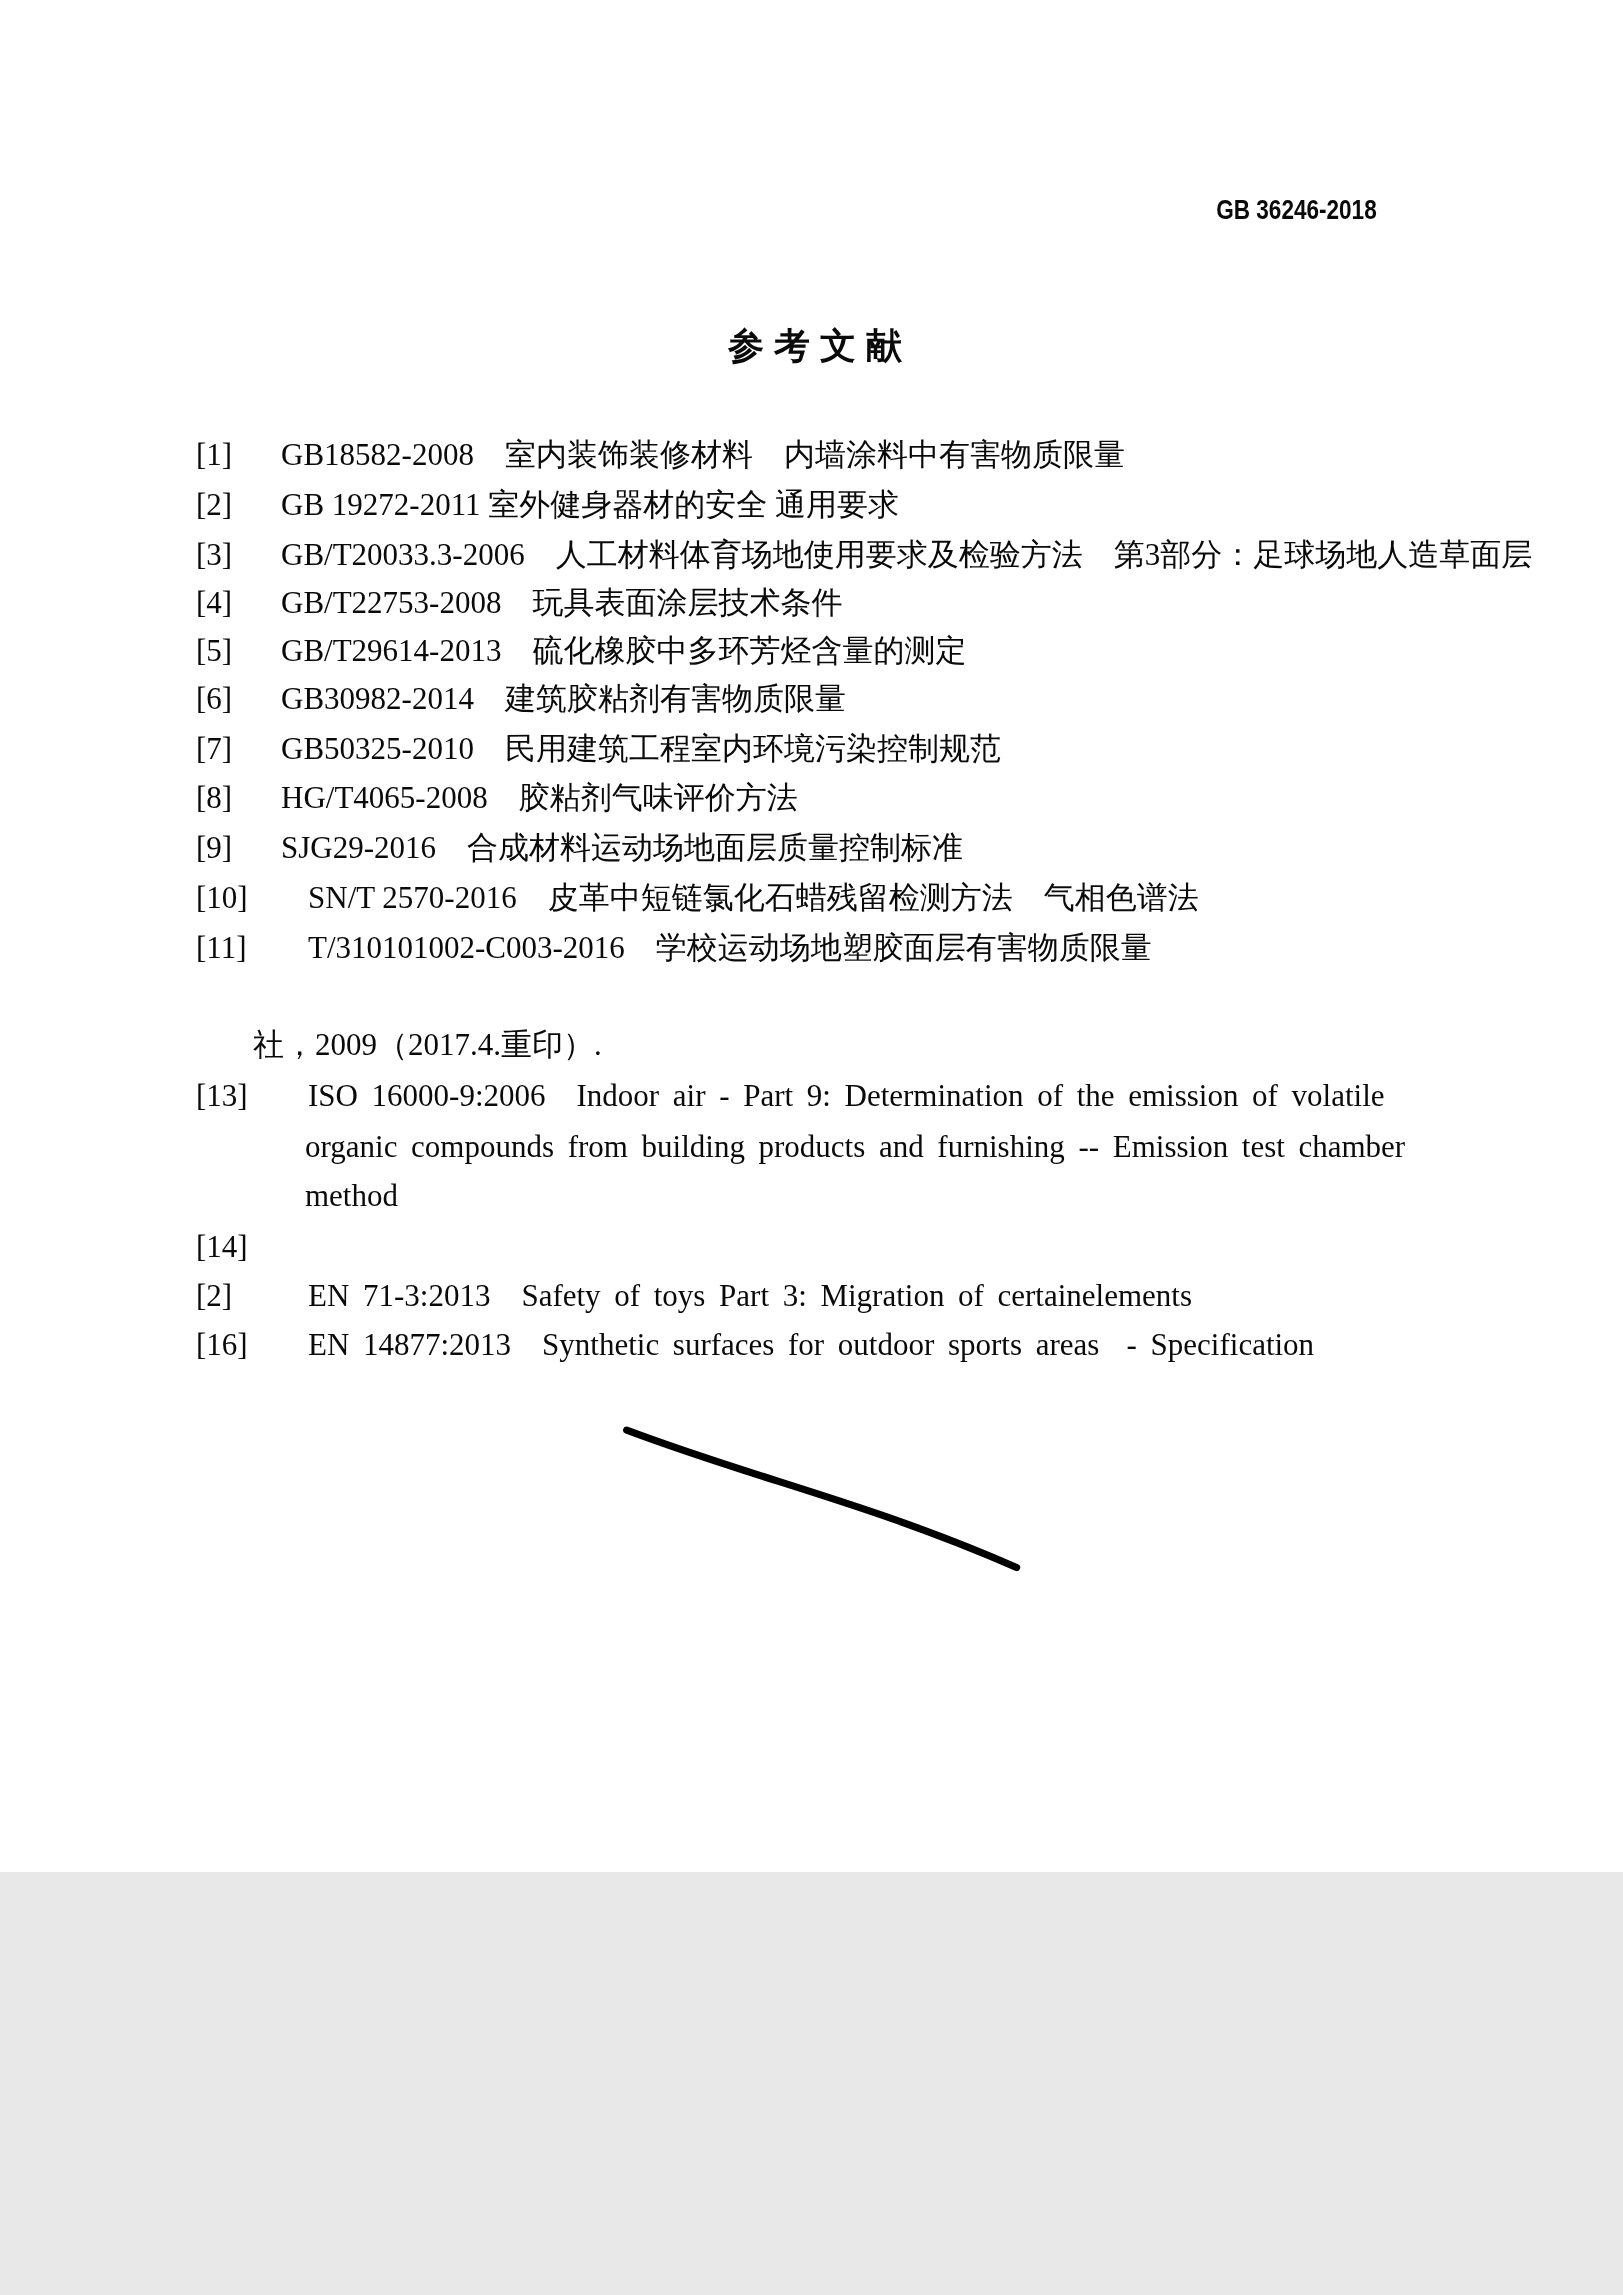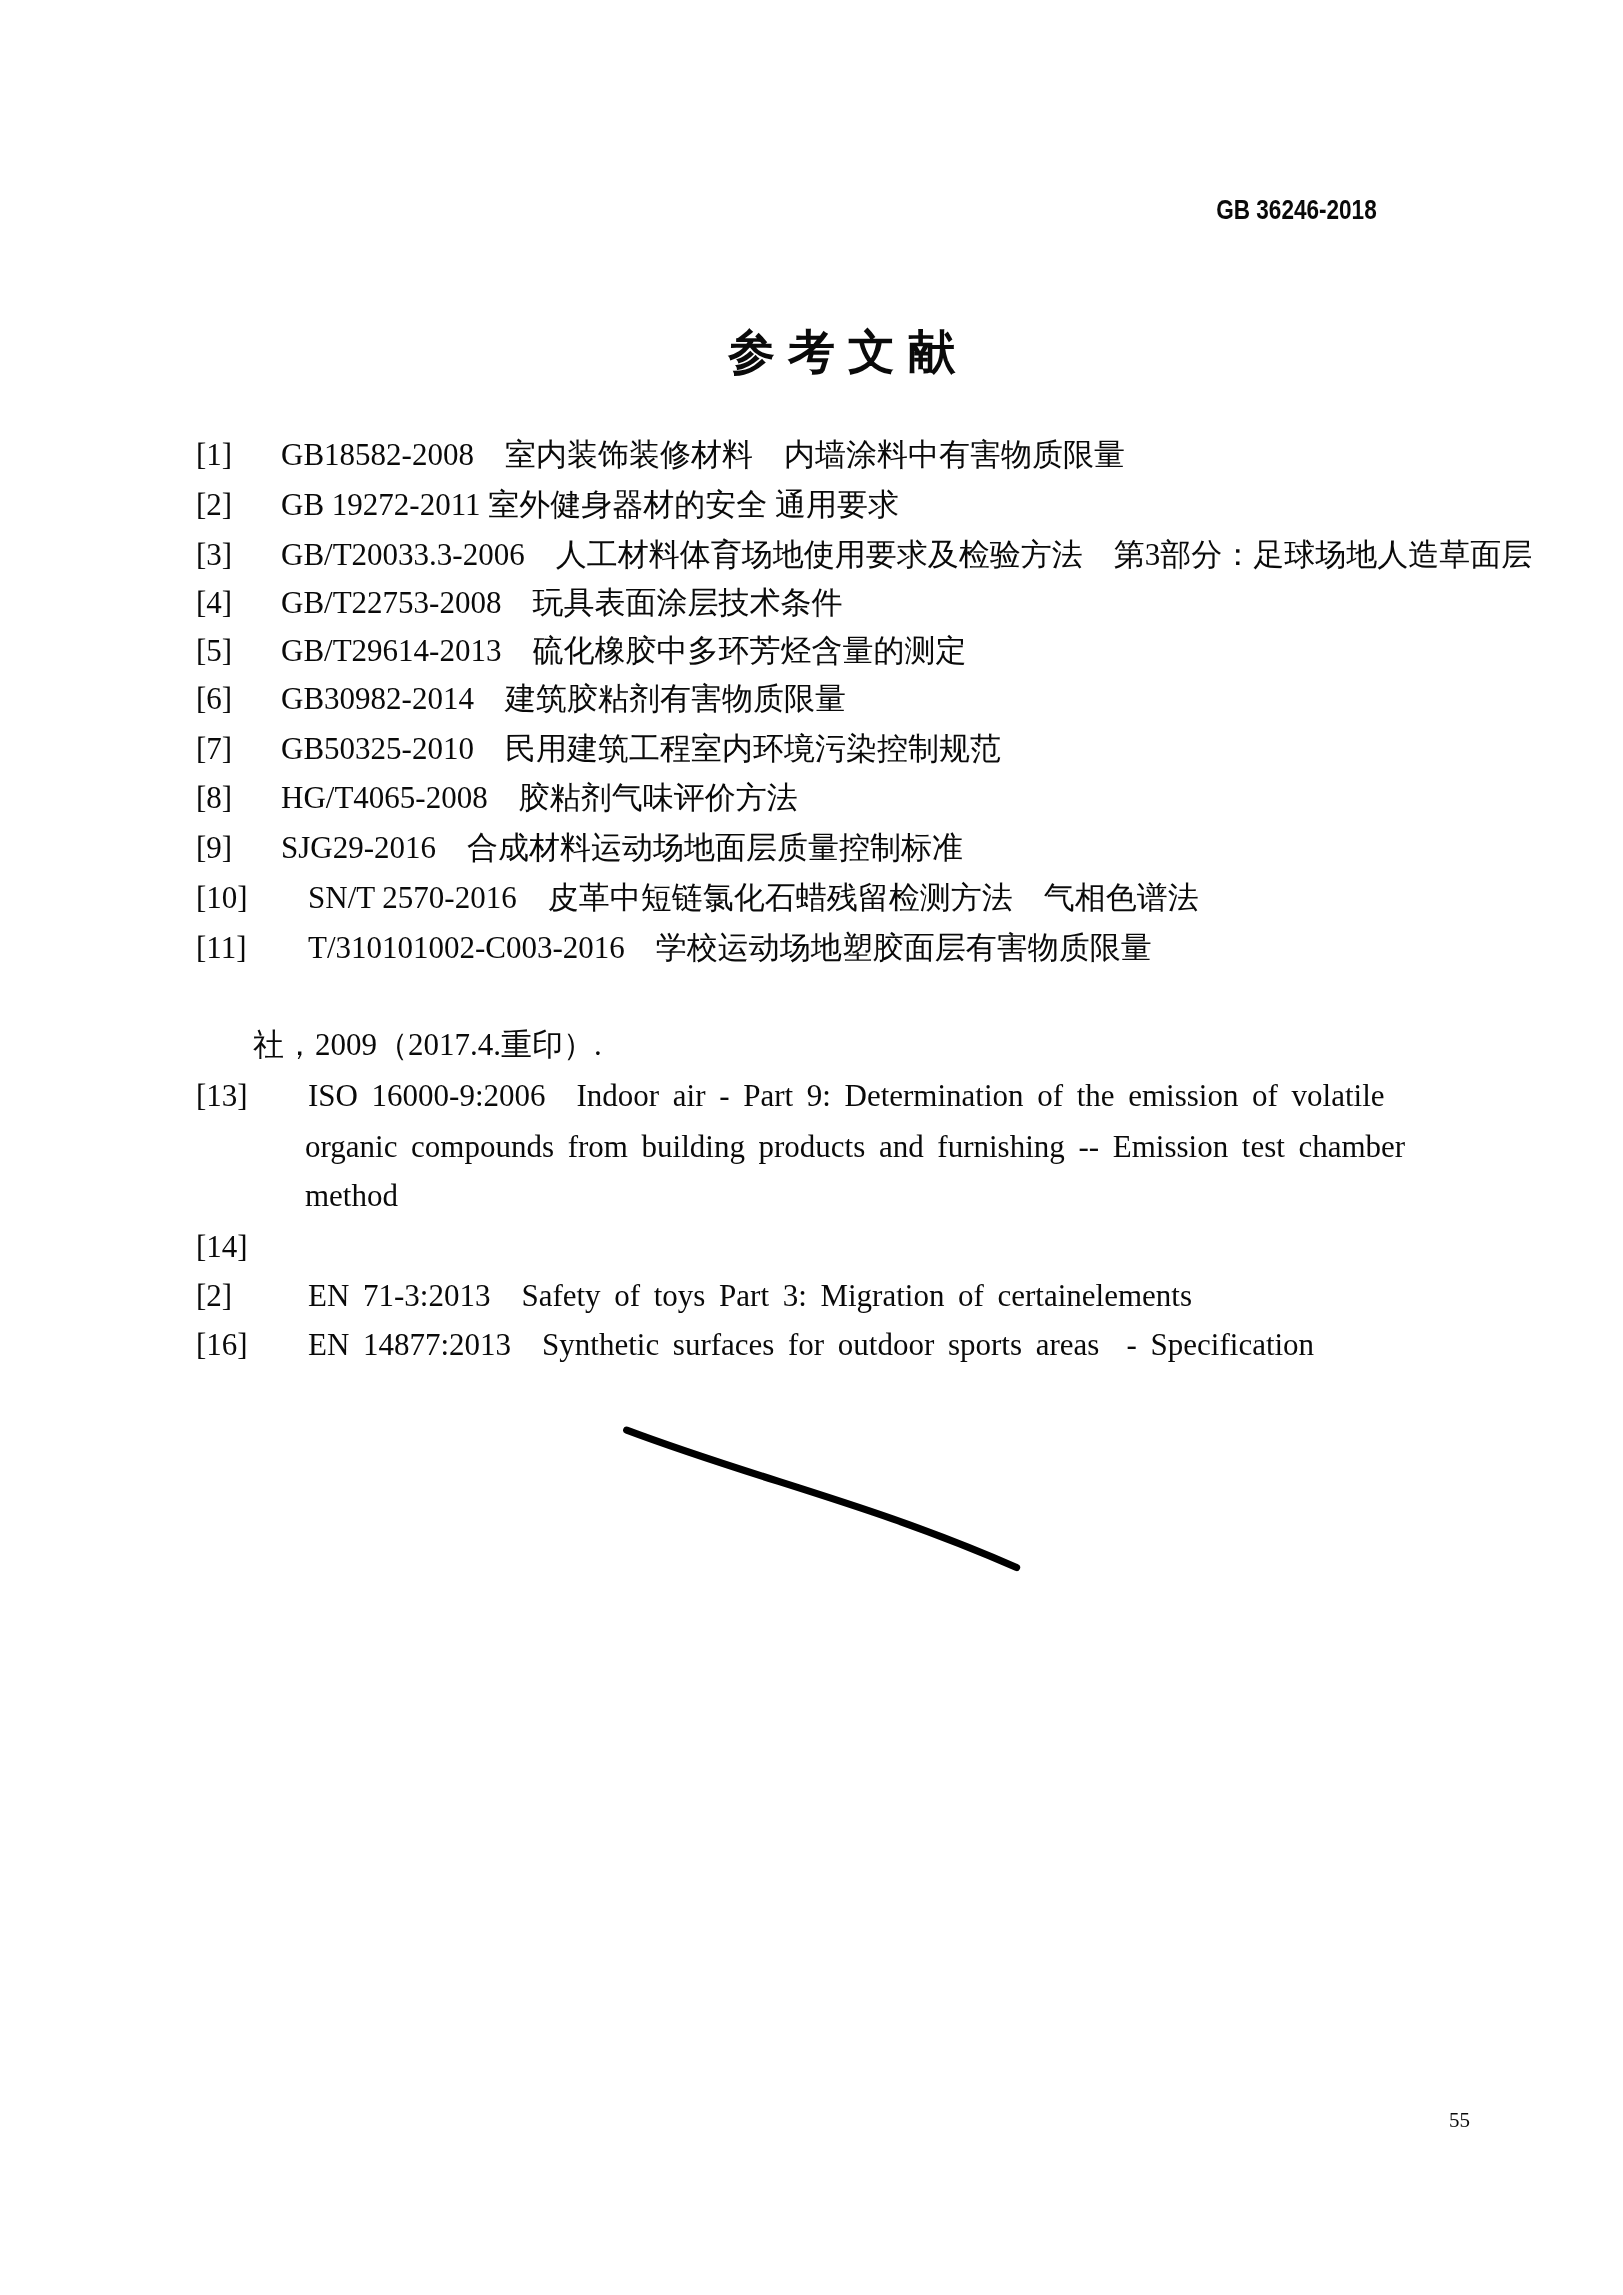--- a/index.html
+++ b/index.html
@@ -1,19 +1,19 @@
 <!DOCTYPE html>
 <html style="font-size:10.5px"><head>
 <meta charset="utf-8">
 <style>
   html, body { margin: 0; padding: 0; background: #e8e8e8; }
   .page {
     position: relative;
     width: 1623px;
-    height: 2295px;
+    height: 1872px;
     background: #ffffff;
     color: #0a0a0a;
     font-family: "Liberation Serif", "DejaVu Serif", serif;
     overflow: hidden;
   }
   .doc-header {
     position: absolute;
     top: 196px;
     right: 246px;
     font-family: "Liberation Sans", "DejaVu Sans", sans-serif;
@@ -24,21 +24,21 @@
     transform: scaleX(0.82);
     transform-origin: right center;
     white-space: pre;
   }
   .section-title {
     position: absolute;
     top: 328px;
     left: 728px;
     font-family: "Liberation Sans", "DejaVu Sans", sans-serif;
     font-weight: 600;
-    font-size: 47px;
+    font-size: 36px;
     line-height: 1;
     white-space: pre;
   }
   .ref-row {
     position: absolute;
     left: 0;
     width: 100%;
     height: 50px;
     font-size: 31px;
     line-height: 50px;

